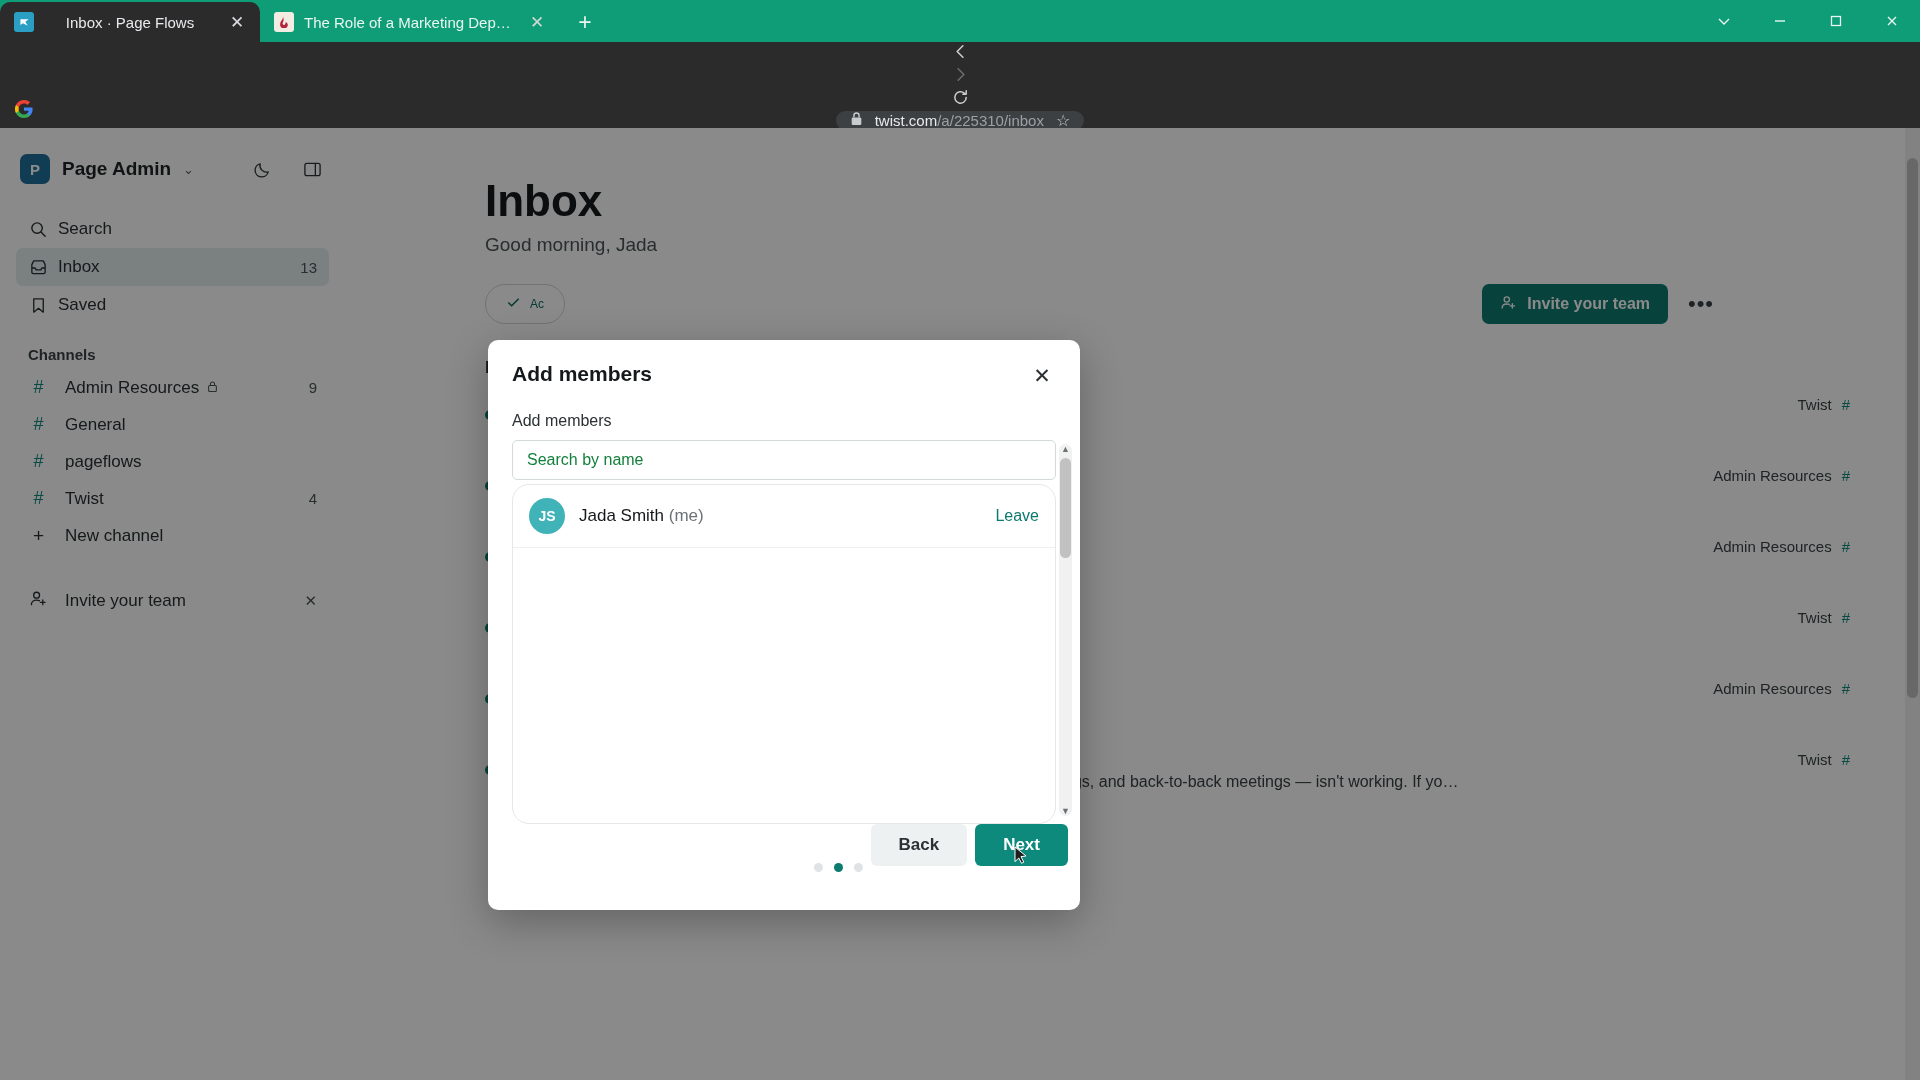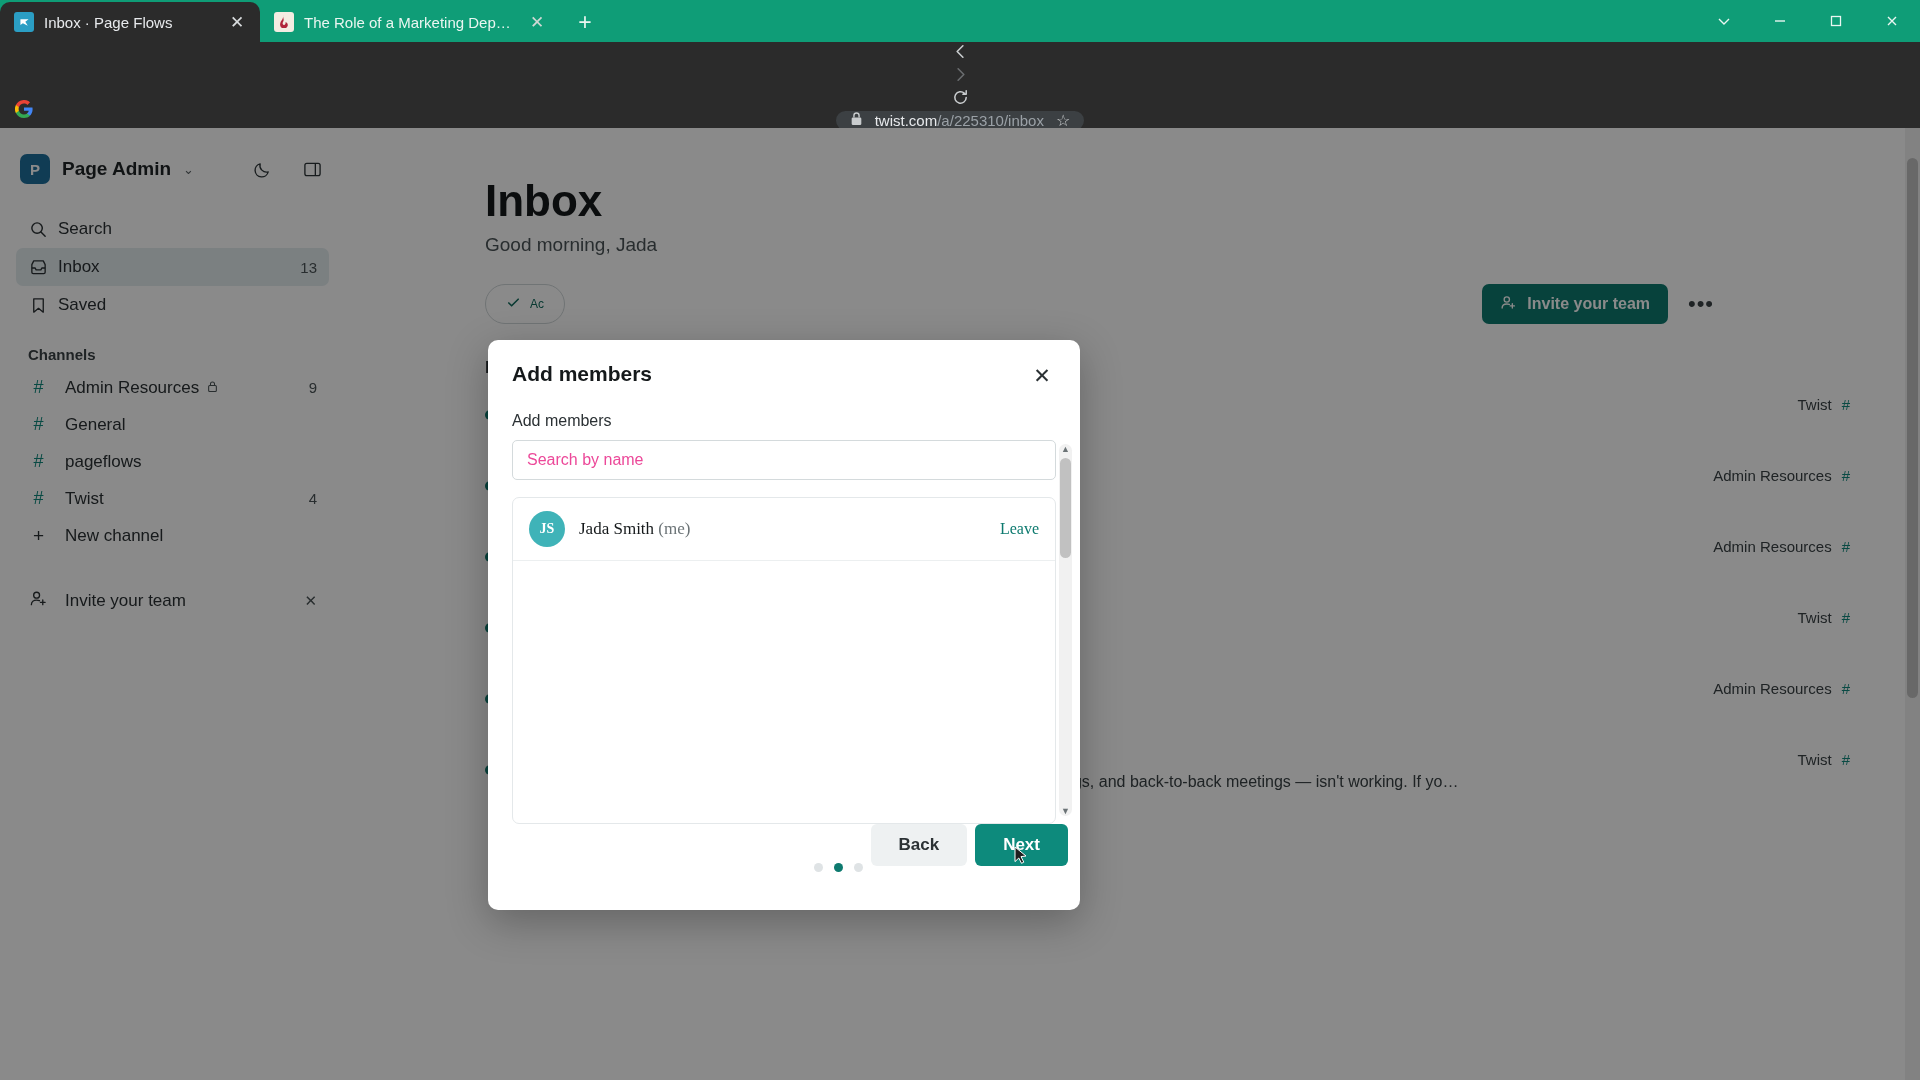--- a/index.html
+++ b/index.html
@@ -17,21 +17,21 @@
     height: 42px; background: #0f9d77;
     display: flex; align-items: flex-end; position: relative;
   }
   .tab {
     height: 40px; display: flex; align-items: center;
     padding: 0 12px 0 14px; gap: 10px;
     border-radius: 10px 10px 0 0; min-width: 260px; max-width: 300px;
     position: relative;
   }
   .tab.active { background: #2b2b2b; }
-  .tab.active .tab-title { color: #e8eaed; }
+  .tab.active .tab-title { color: #e8eaed; text-align: center; }
   .tab-title {
     font-size: 15px; color: #eaf6f1; white-space: nowrap;
     overflow: hidden; text-overflow: ellipsis; flex: 1;
   }
   .favicon {
     width: 20px; height: 20px; border-radius: 3px; flex-shrink: 0;
     display: flex; align-items: center; justify-content: center;
   }
   .favicon.twist { background: #2b9ec4; }
   .favicon.blog  { background: #f3ece2; }
@@ -212,25 +212,25 @@
     padding: 22px 24px 6px 24px; display: flex; align-items: flex-start;
   }
   .modal-title { font-size: 21px; font-weight: bold; color: #15191b; flex: 1; }
   .modal-close { width: 28px; height: 28px; display:flex; align-items:center; justify-content:center; color:#2b3134; font-size: 21px; }
 
   .modal-body { flex: 1; padding: 16px 24px 0 24px; position: relative; display: flex; flex-direction: column; }
   .field-label { font-size: 16px; color: #2b3134; margin-bottom: 10px; }
   .search-field {
     height: 40px; border: 1px solid #d4dadc; border-radius: 5px;
     display: flex; align-items: center; padding: 0 14px;
-    font-size: 16px; color: #ec4899;
+    font-size: 16px; color: #15803d;
   }
   .member-list {
-    margin-top: 17px; border: 1px solid #e4e8ea; border-radius: 7px;
-    flex: 1; overflow: hidden; font-family: Liberation Serif, serif;
+    margin-top: 4px; border: 1px solid #e4e8ea; border-radius: 17px;
+    flex: 1; overflow: hidden;
   }
   .member-row {
     display: flex; align-items: center; gap: 14px;
     padding: 13px 16px; border-bottom: 1px solid #eceff0;
   }
   .avatar-md {
     width: 36px; height: 36px; border-radius: 50%;
     background: #3fb3b8; color: #fff;
     font-size: 14px; font-weight: bold;
     display: flex; align-items: center; justify-content: center;

